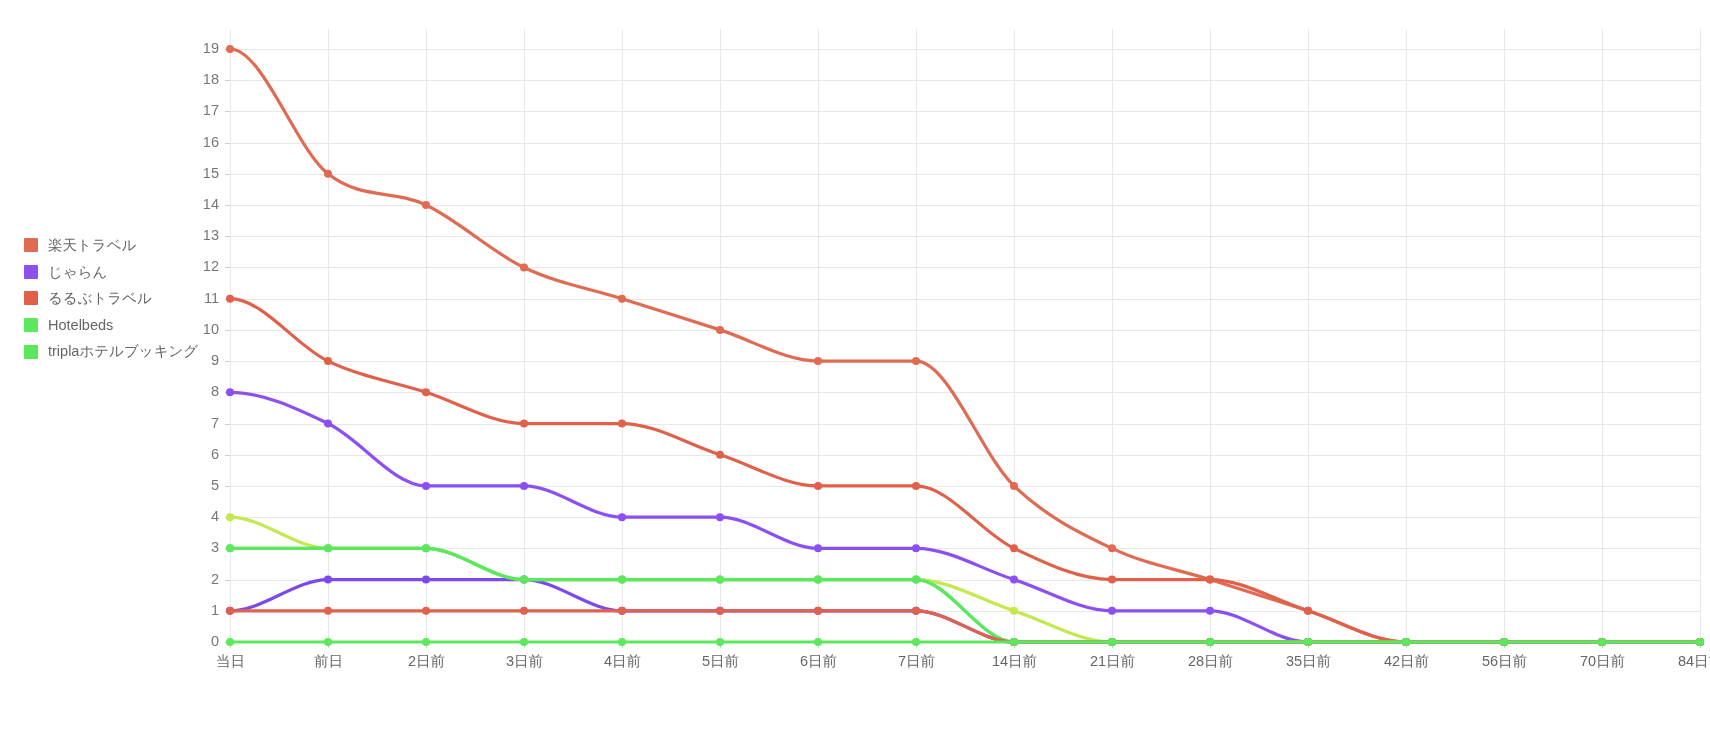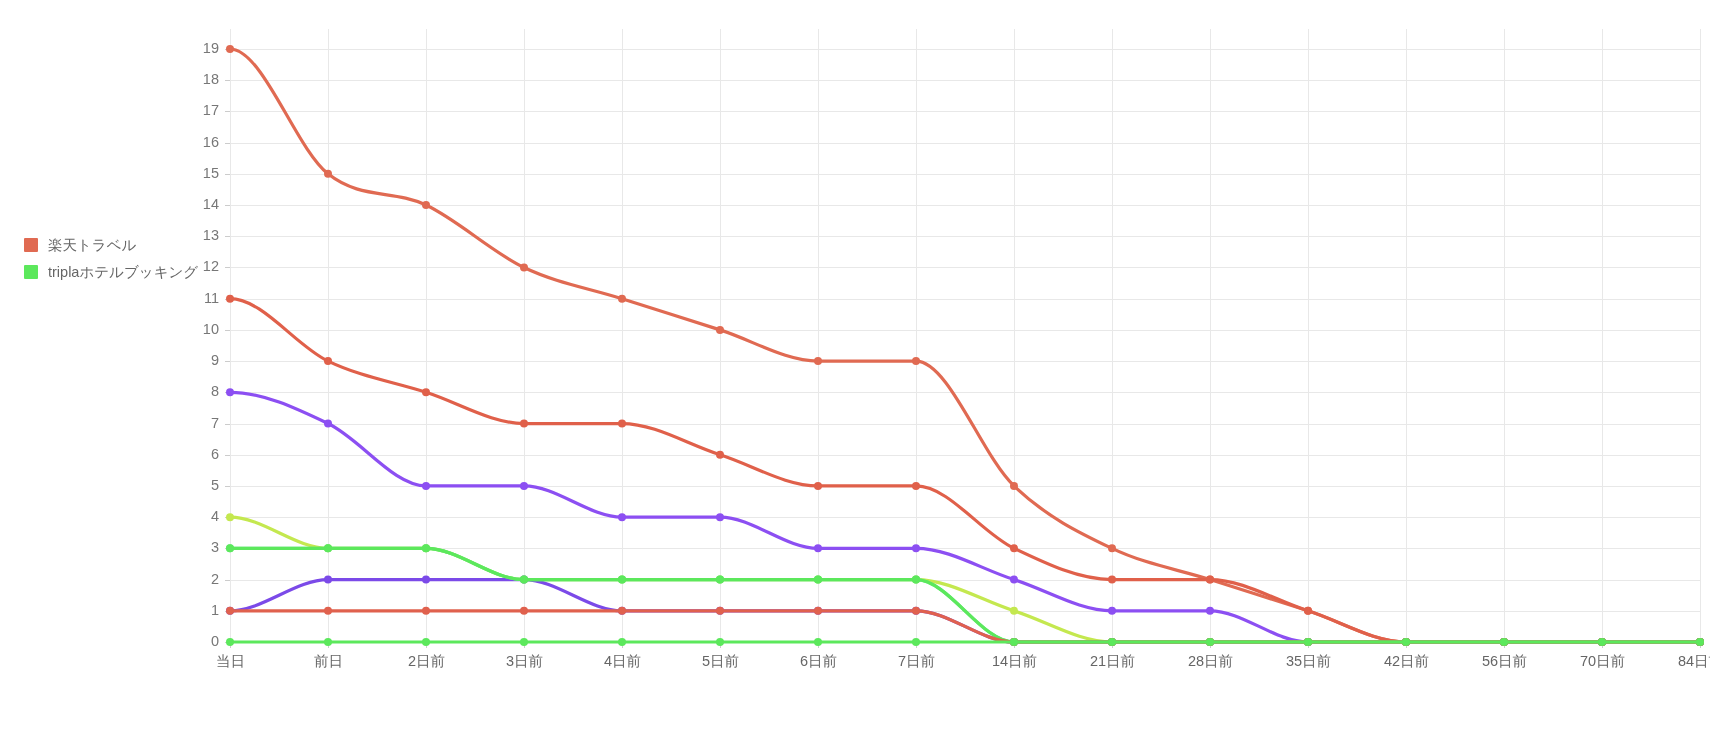--- a/index.html
+++ b/index.html
@@ -79,20 +79,32 @@
 </style>
 </head>
 <body>
 
 <div id="root">
 
   <div id="legend">
       <div class="legend-item">
         <span class="legend-swatch" style="background: rgb(224, 106, 82);"></span>
         <span class="legend-label">楽天トラベル</span>
+      </div>
+      <div class="legend-item">
+        <span class="legend-swatch" style="background: rgb(140, 79, 242);"></span>
+        <span class="legend-label">じゃらん</span>
+      </div>
+      <div class="legend-item">
+        <span class="legend-swatch" style="background: rgb(224, 96, 74);"></span>
+        <span class="legend-label">るるぶトラベル</span>
+      </div>
+      <div class="legend-item">
+        <span class="legend-swatch" style="background: rgb(92, 232, 92);"></span>
+        <span class="legend-label">Hotelbeds</span>
       </div>
       <div class="legend-item">
         <span class="legend-swatch" style="background: rgb(92, 232, 92);"></span>
         <span class="legend-label">triplaホテルブッキング</span>
       </div>
     </div>
 
   <div id="plot-wrap">
     <svg id="chart" width="1710" height="743">
       <g id="grid-layer">

